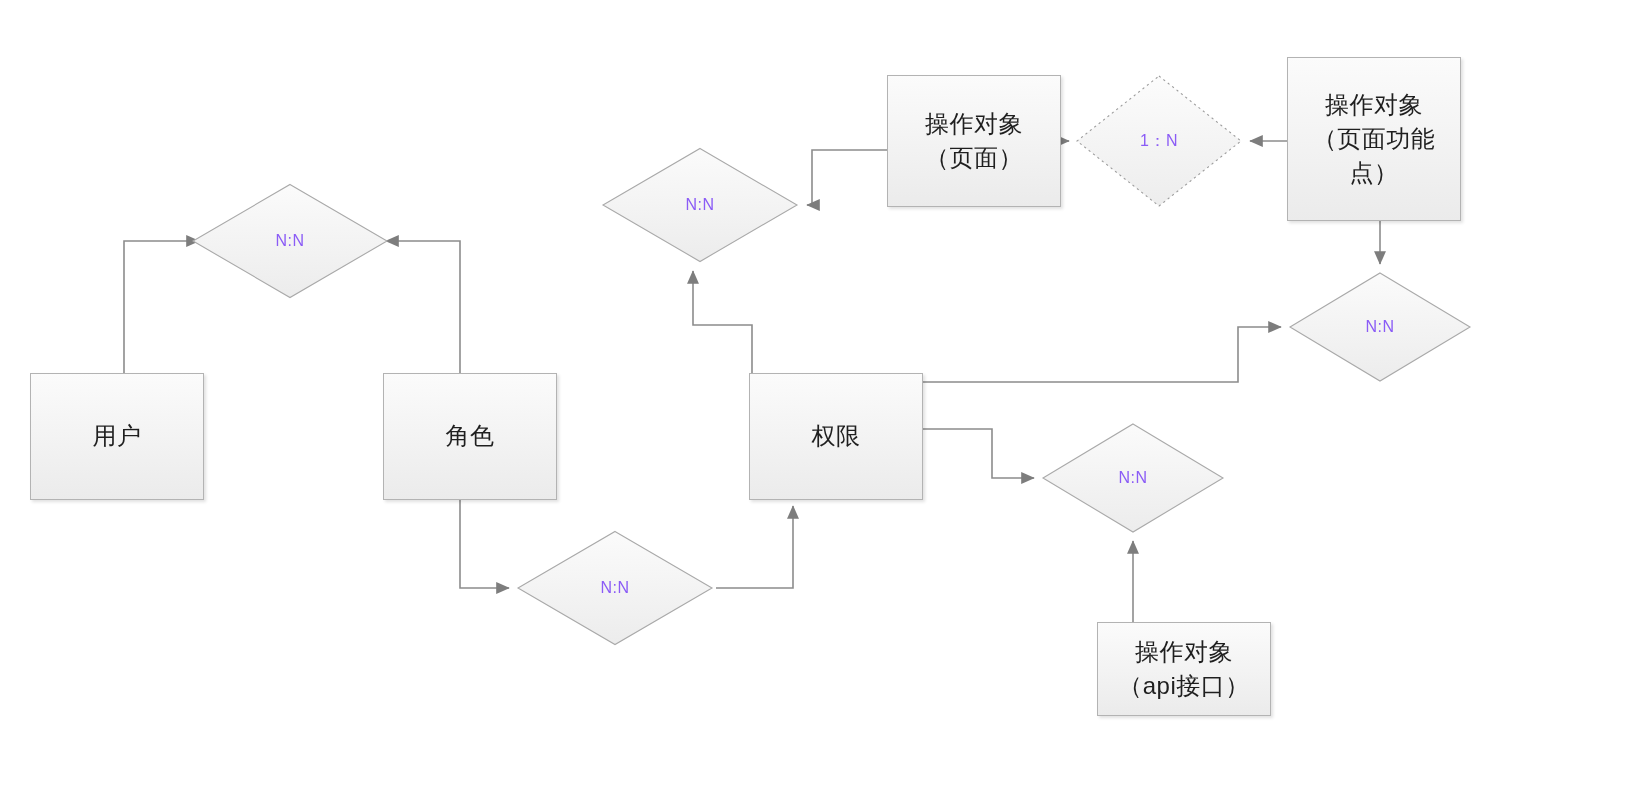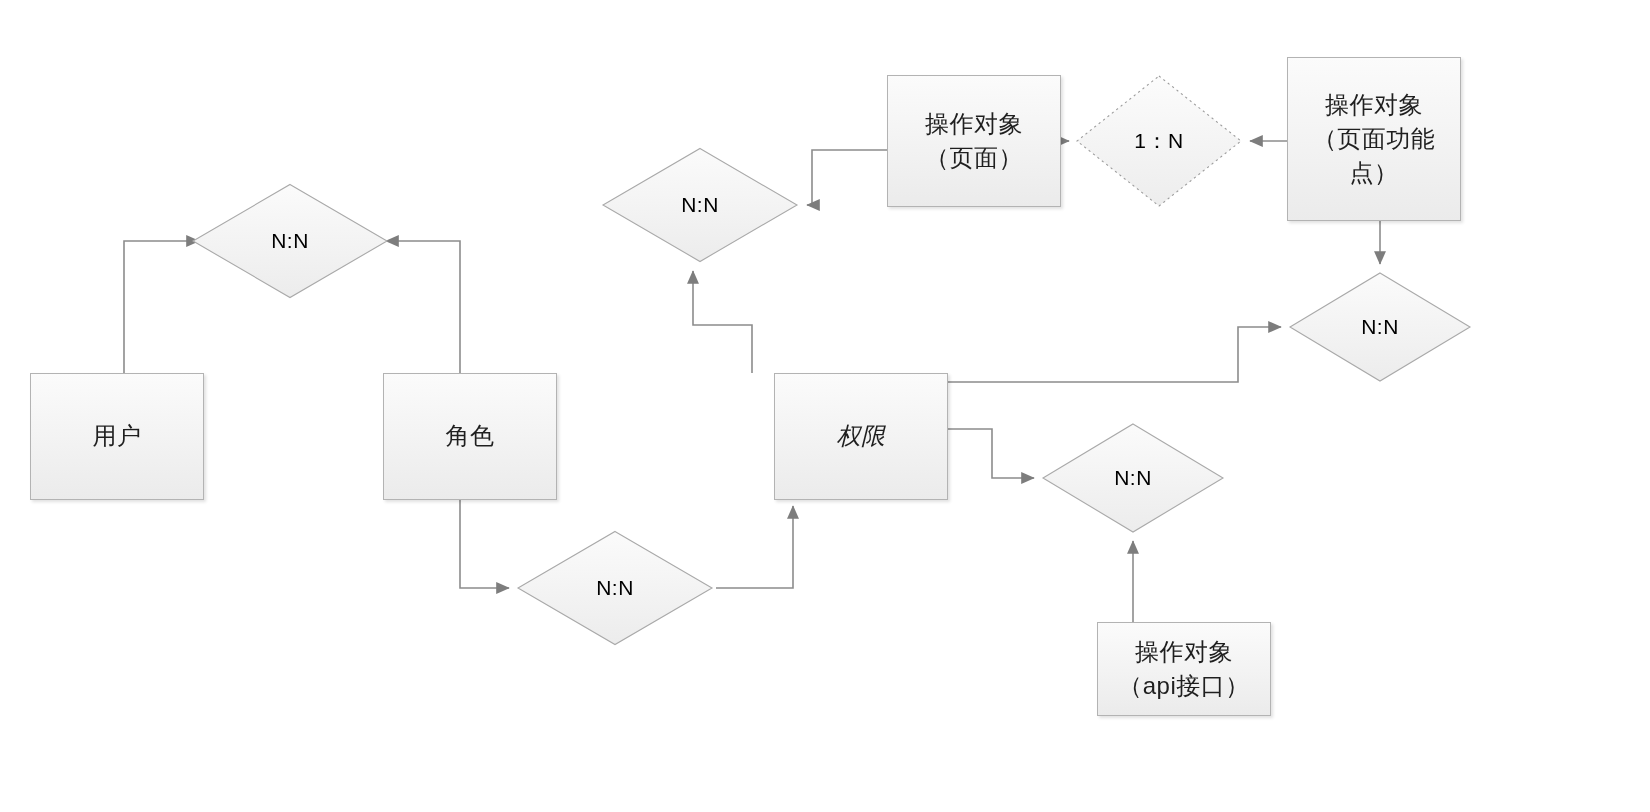--- a/index.html
+++ b/index.html
@@ -54,22 +54,22 @@
   }
   .rel .diamond-shape {
     position: absolute;
     left: 0; top: 0;
     width: 100%;
     height: 100%;
   }
   .rel .rel-label {
     position: relative;
     z-index: 2;
-    color: #000000;
-    font-size: 21px;
+    color: #8b5cf6;
+    font-size: 16px;
     letter-spacing: 0.5px;
     text-align: center;
     white-space: nowrap;
   }
 </style>
 </head>
 <body>
 
 <div id="canvas">
 
@@ -182,21 +182,21 @@
         </linearGradient>
       </defs>
     </svg>
     <span class="rel-label">N:N</span>
   </div>
 
   <div class="node entity" style="left:383px; top:373px; width:174px; height:127px;">角色</div>
 
   <div class="node entity" style="left:30px; top:373px; width:174px; height:127px;">用户</div>
 
-  <div class="node entity" style="left:774px; top:373px; width:174px; height:127px;font-style:italic;">权限</div>
+  <div class="node entity" style="left:749px; top:373px; width:174px; height:127px;">权限</div>
 
   <div class="node entity" style="left:887px; top:75px; width:174px; height:132px;">操作对象
 （页面）</div>
 
   <div class="node entity" style="left:1287px; top:57px; width:174px; height:164px;">操作对象
 （页面功能点）</div>
 
   <div class="node entity" style="left:1097px; top:622px; width:174px; height:94px;">操作对象
 （api接口）</div>
 

